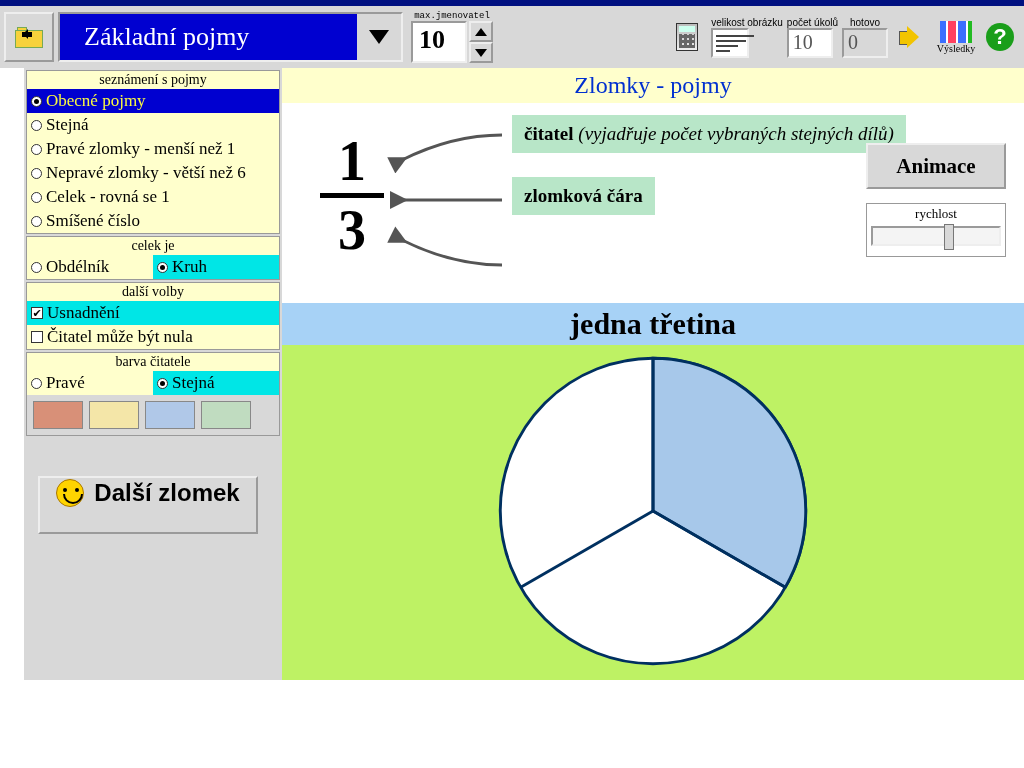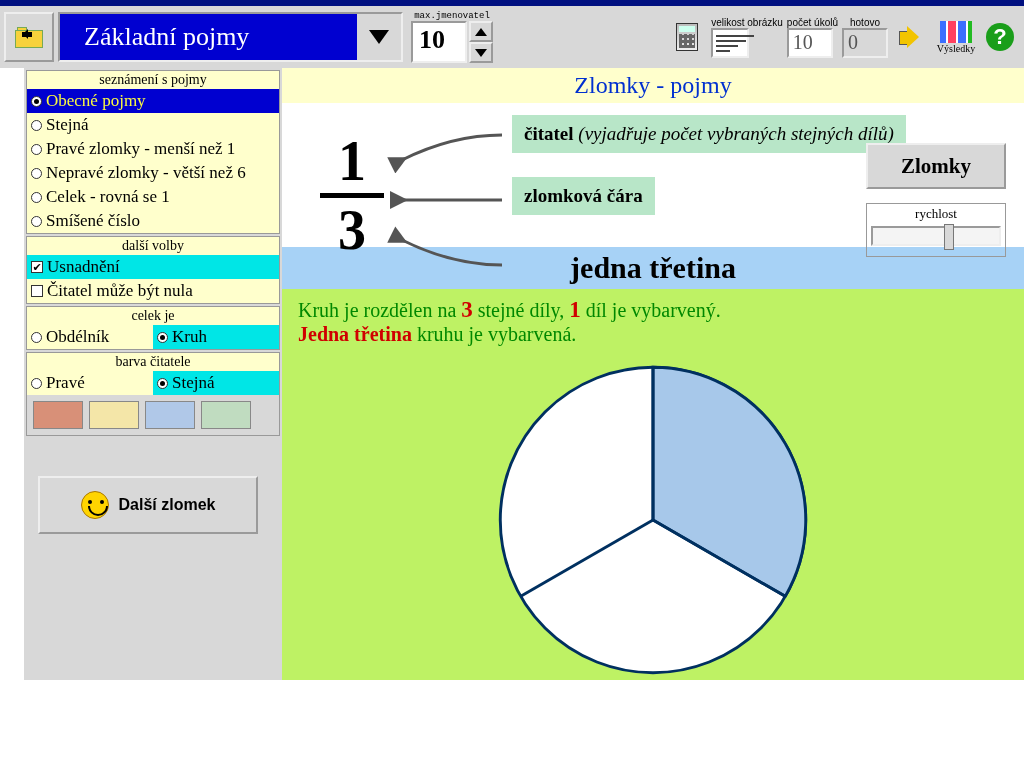--- a/index.html
+++ b/index.html
@@ -51,21 +51,21 @@
   .radio-row, .check-row { display:flex; align-items:center; padding:2px 4px; font-size:17px; gap:4px; }
   .radio-row.selected { background:#0000d0; color:#fafa40; }
   .radio-dot { width:11px; height:11px; border-radius:50%; border:1px solid #333; background:#fff; display:flex; align-items:center; justify-content:center; }
   .radio-dot .inner { width:5px; height:5px; border-radius:50%; background:#000; }
   .checkbox { width:12px; height:12px; border:1px solid #333; background:#fff; font-size:11px; line-height:10px; text-align:center; font-family:Arial; }
   .twocol { display:flex; }
   .twocol .col { flex:1; }
   .cyan { background:#00e6e6; }
   .swatches { display:flex; gap:6px; padding:6px; }
   .swatch { width:50px; height:28px; border:1px solid #888; }
-  .next-btn { margin:40px 14px; height:58px; width:220px; border:2px outset #eee; background:#d8d8d8; display:flex; align-items:center; justify-content:center; gap:10px; font-size:16px; font-weight:bold;}
+  .next-btn { margin:40px 14px; height:58px; width:220px; border:2px outset #eee; background:#d8d8d8; display:flex; justify-content:center; gap:10px; font-size:24px; font-weight:bold;}
   .smiley { width:28px;height:28px;border-radius:50%;background:#ffd400;border:1px solid #aa7700;position:relative;}
   .smiley::before{content:"";position:absolute;left:6px;top:8px;width:4px;height:4px;border-radius:50%;background:#000;box-shadow:12px 0 0 #000;}
   .smiley::after{content:"";position:absolute;left:6px;top:14px;width:16px;height:8px;border:2px solid #000;border-top:none;border-radius:0 0 16px 16px;}
   .main { flex:1; background:#bef264; display:flex; flex-direction:column; }
   .main-title { background:#ffffcc; color:#0030d0; font-size:24px; text-align:center; padding:4px 0; }
   .explain { position:relative; height:200px; background:#fff; }
   .fraction { position:absolute; left:30px; top:30px; width:80px; text-align:center; }
   .fraction .num, .fraction .den { font-size:56px; font-weight:bold; line-height:1; }
   .fraction .bar { height:5px; background:#000; margin:4px 8px; }
   .arrow-svg { position:absolute; left:100px; top:12px; }
@@ -177,44 +177,44 @@
         <div class="radio-row">
             <span class="radio-dot"></span>
             <span>Celek - rovná se 1</span>
           </div>
         <div class="radio-row">
             <span class="radio-dot"></span>
             <span>Smíšené číslo</span>
           </div>
       </div>
       <div class="group">
-        <div class="group-title">další volby</div>
-        <div class="check-row cyan">
-            <span class="checkbox">✔</span>
-            <span>Usnadnění</span>
-          </div>
-        <div class="check-row">
-            <span class="checkbox"></span>
-            <span>Čitatel může být nula</span>
-          </div>
-      </div>
-      <div class="group">
         <div class="group-title">celek je</div>
         <div class="twocol">
           <div class="col radio-row">
               <span class="radio-dot"></span>
               <span>Obdélník</span>
             </div>
           <div class="col radio-row cyan">
               <span class="radio-dot">
                 <span class="inner"></span>
               </span>
               <span>Kruh</span>
             </div>
         </div>
+      </div>
+      <div class="group">
+        <div class="group-title">další volby</div>
+        <div class="check-row cyan">
+            <span class="checkbox">✔</span>
+            <span>Usnadnění</span>
+          </div>
+        <div class="check-row">
+            <span class="checkbox"></span>
+            <span>Čitatel může být nula</span>
+          </div>
       </div>
       <div class="group">
         <div class="group-title">barva čitatele</div>
         <div class="twocol">
           <div class="col radio-row">
               <span class="radio-dot"></span>
               <span>Pravé</span>
             </div>
           <div class="col radio-row cyan">
               <span class="radio-dot">
@@ -256,40 +256,32 @@
           <path d="M120,150 Q70,150 20,125" stroke="#555" stroke-width="3" fill="none" marker-end="url(#ah)"></path>
         </svg>
         <div class="pill" style="left:230px; top:12px;">
           <span class="term">čitatel</span>
           <span class="desc">(vyjadřuje počet vybraných stejných dílů)</span>
         </div>
         <div class="pill" style="left:230px; top:74px;">
           <span class="term">zlomková čára</span>
         </div>
         <div class="anim-box">
-          <div class="anim-btn">Zlomky</div>
+          <div class="anim-btn">Animace</div>
           <div class="speed-box">
             <span>rychlost</span>
             <div class="slider">
                 <div class="thumb"></div>
               </div>
           </div>
         </div>
       </div>
 
       <div class="name-banner">jedna třetina</div>
 
-      <div class="desc-lines">
-        <div class="green">
-          <span>Kruh je rozdělen na </span><span class="redbold">3</span><span> stejné díly, </span><span class="redbold">1</span><span> díl je vybarvený.</span>
-        </div>
-        <div class="green">
-          <span class="redbold" style="font-size:20px">Jedna třetina</span><span> kruhu je vybarvená.</span>
-        </div>
-      </div>
 
       <div class="pie-wrap">
         <svg class="pie" viewBox="-110 -110 220 220">
           <circle r="105" fill="#fff" stroke="#003060" stroke-width="2"></circle>
           <path id="slice" fill="#a7c8ea" stroke="#003060" stroke-width="2" d="M0,0 L6.429395695523604e-15,-105 A105,105 0 0 1 90.93266739736606,52.49999999999999 Z"></path>
           <g id="divs" stroke="#003060" stroke-width="2">
               <line x1="0" y1="0" x2="6.429395695523604e-15" y2="-105"></line>
               <line x1="0" y1="0" x2="90.93266739736606" y2="52.49999999999999"></line>
               <line x1="0" y1="0" x2="-90.93266739736606" y2="52.49999999999999"></line>
             </g>

